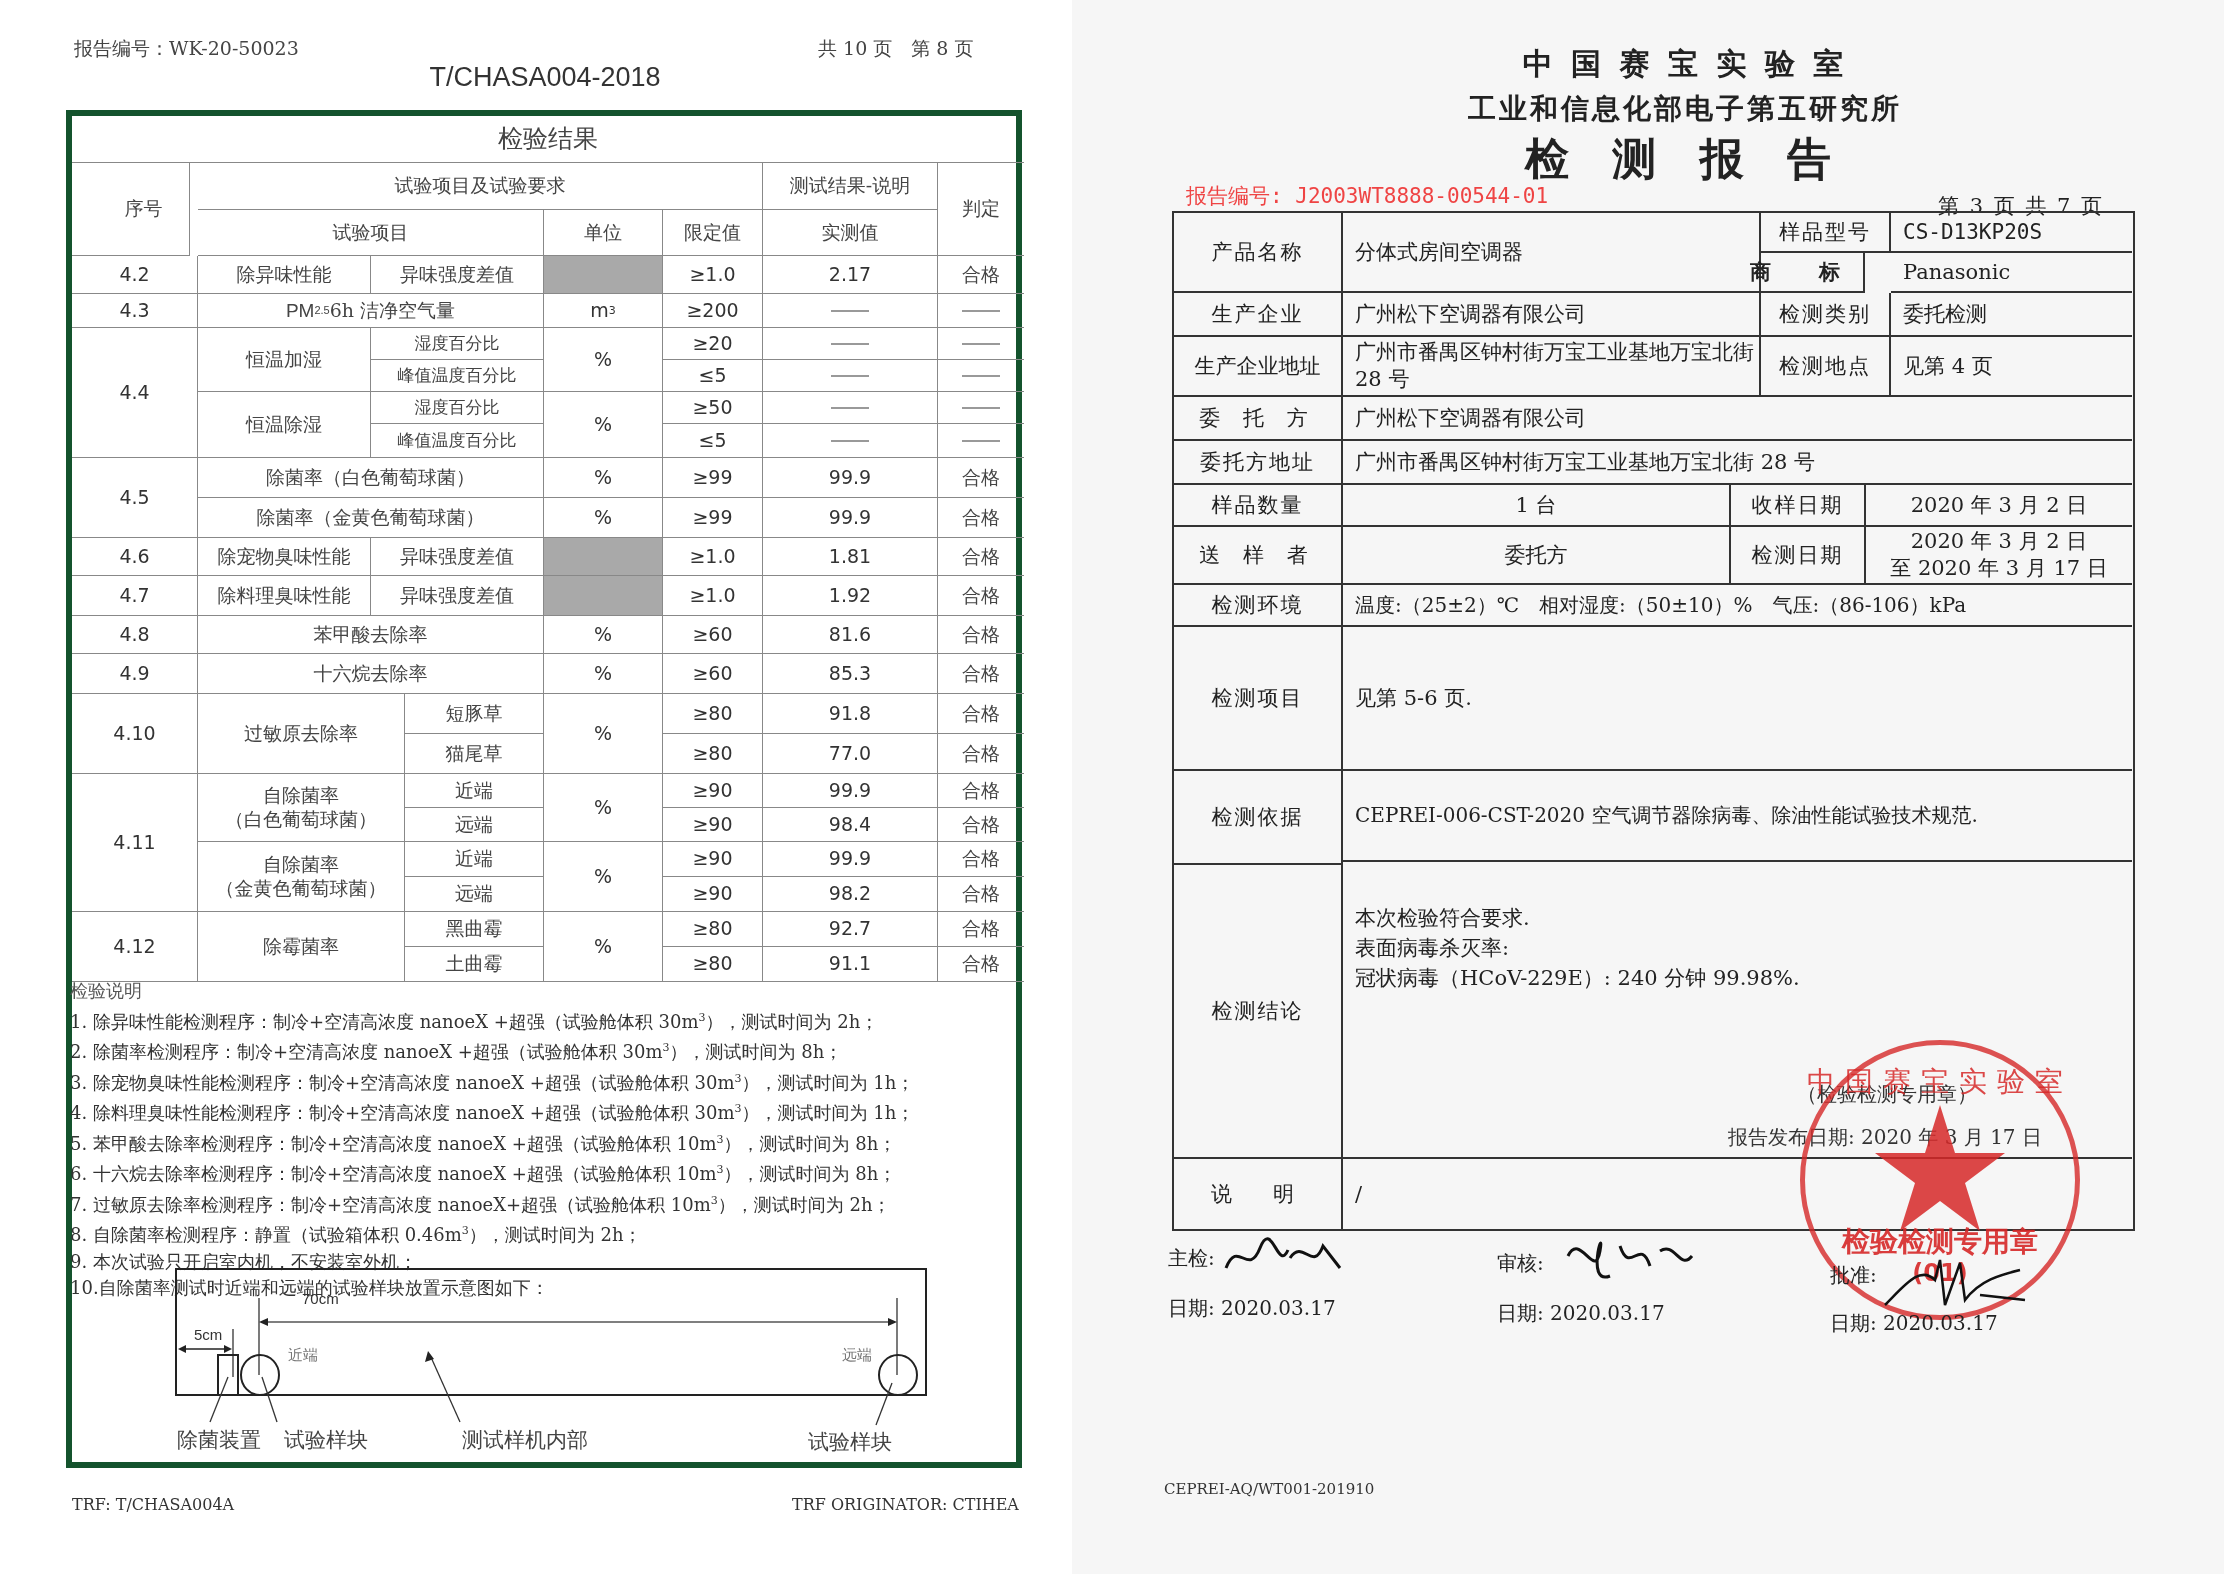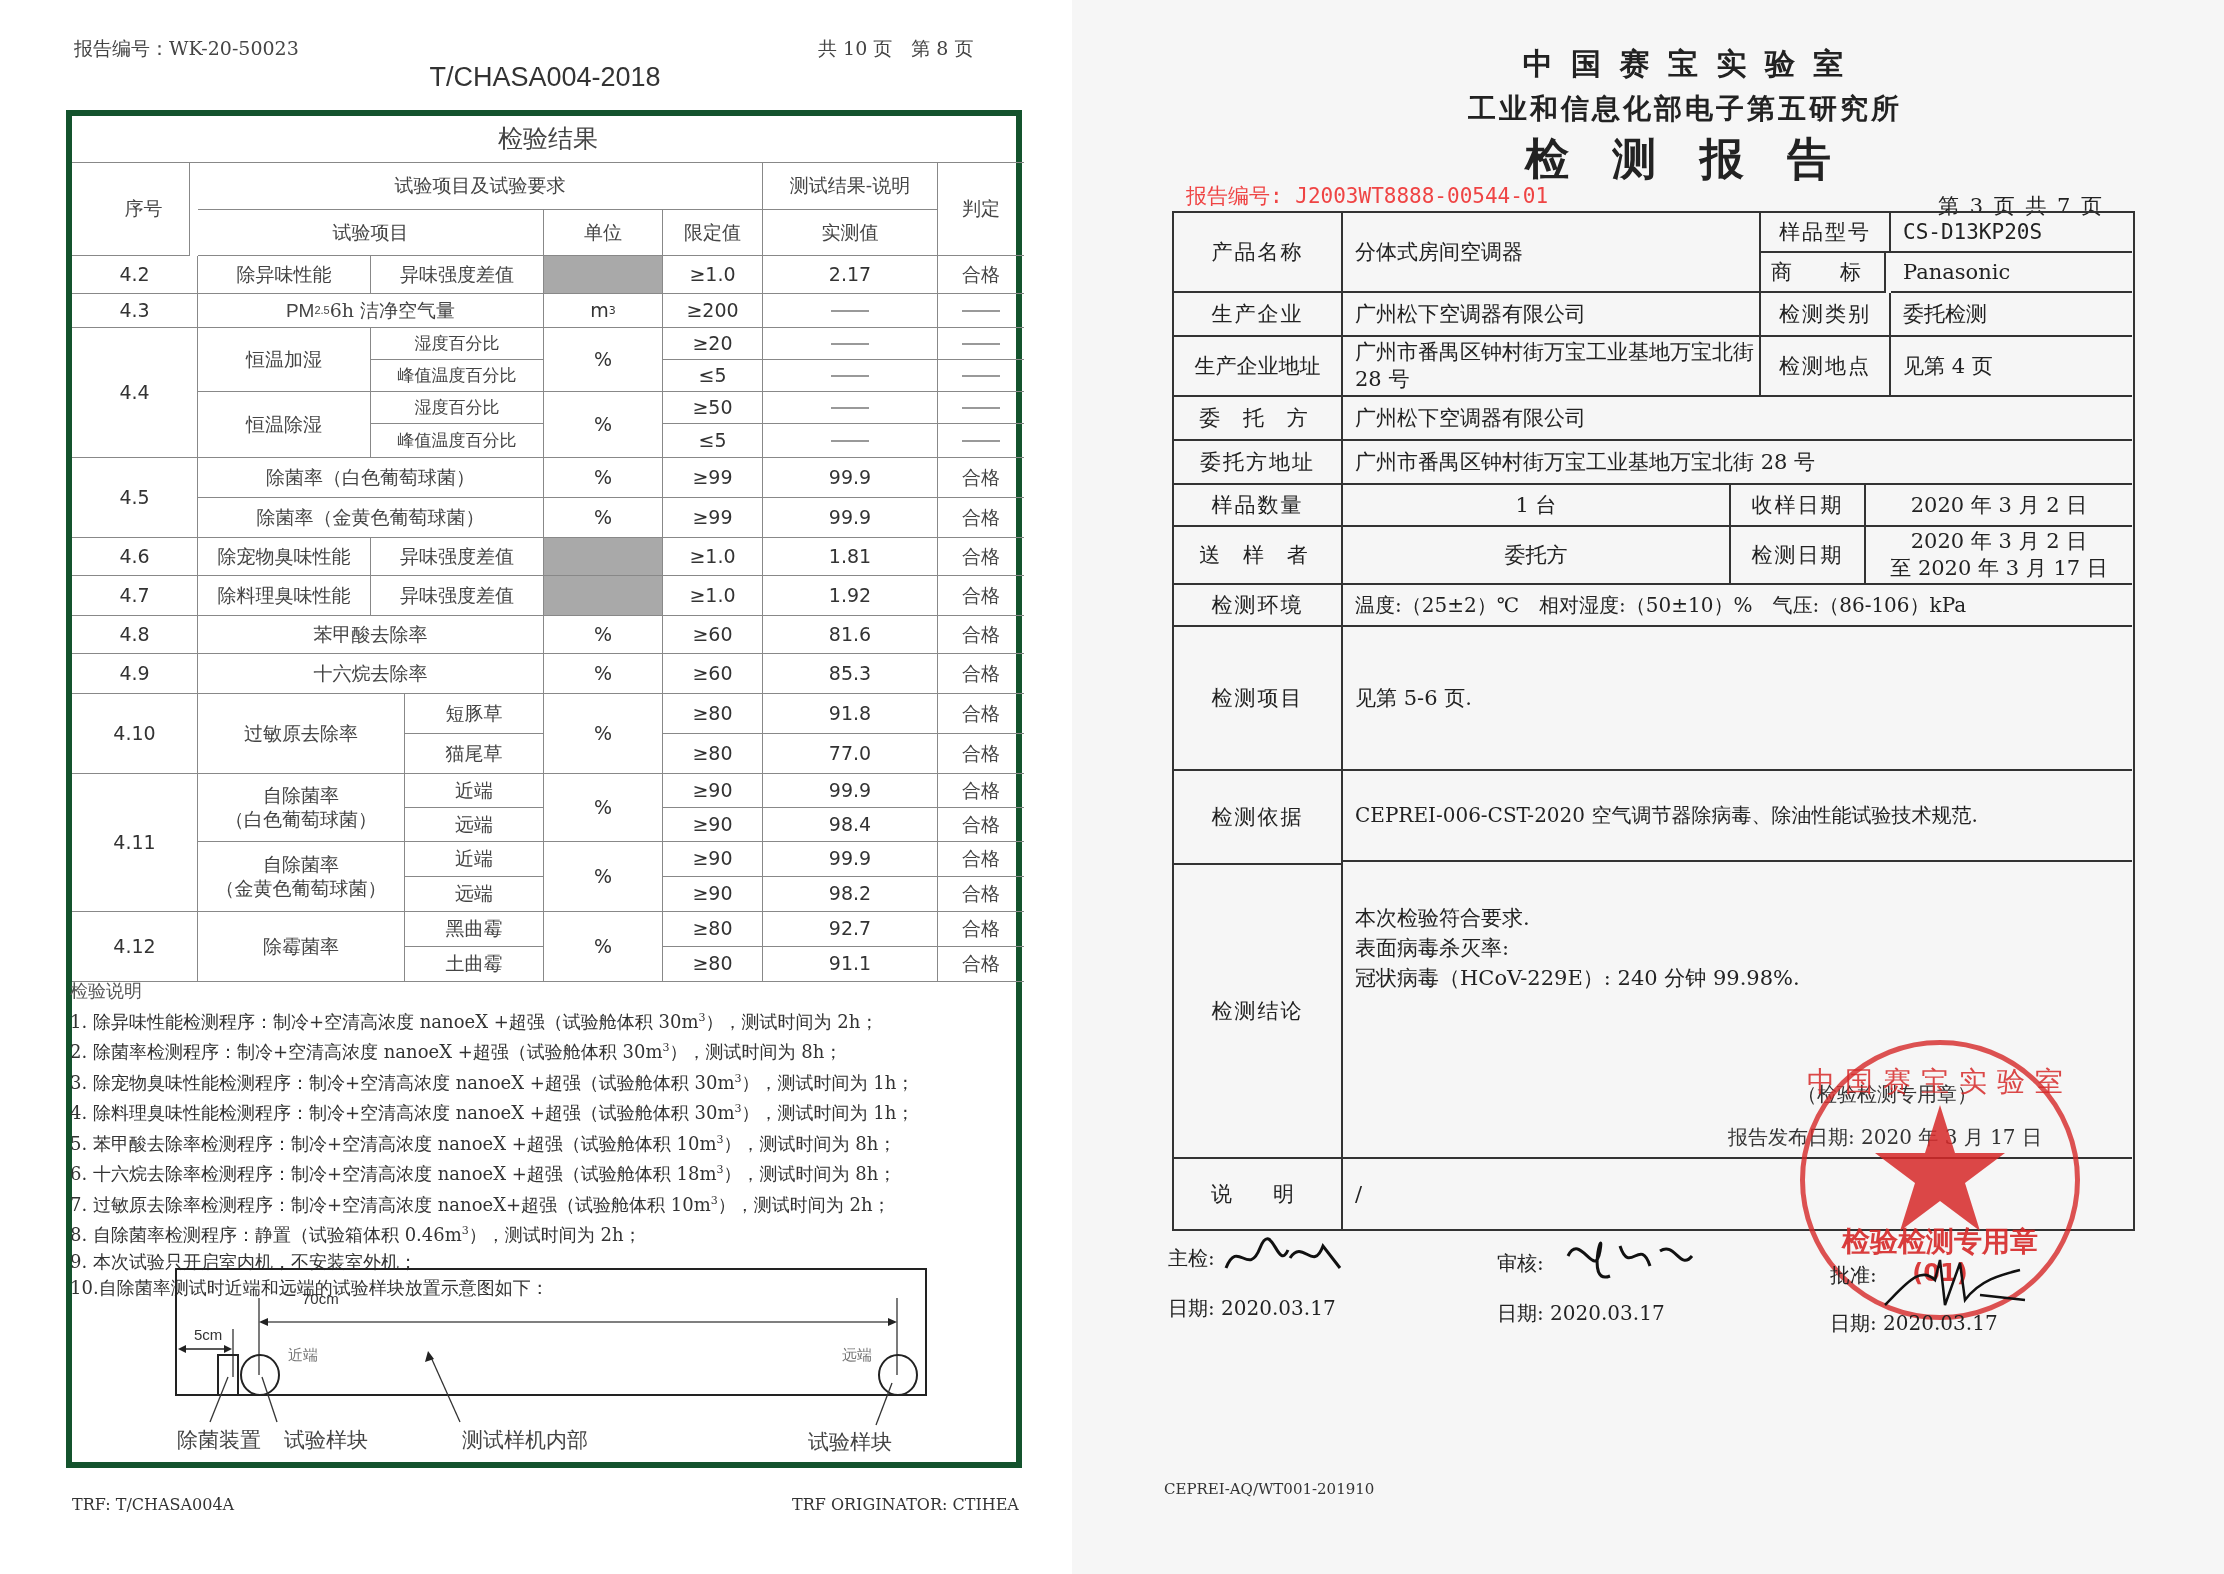--- a/index.html
+++ b/index.html
@@ -212,21 +212,21 @@
     <div class="cell cn nr" style="left:866px;top:831px;width:86px;height:35px;">合格</div>
   </div>
 
   <div class="notes">
     <div class="ln" style="color:#555;">检验说明</div>
     <div class="ln"><span>1.</span> <span>除异味性能检测程序：制冷+空清高浓度 nanoeX +超强（试验舱体积 30m</span><sup>3</sup><span>），测试时间为 2h；</span></div>
     <div class="ln"><span>2.</span> <span>除菌率检测程序：制冷+空清高浓度 nanoeX +超强（试验舱体积 30m</span><sup>3</sup><span>），测试时间为 8h；</span></div>
     <div class="ln"><span>3.</span> <span>除宠物臭味性能检测程序：制冷+空清高浓度 nanoeX +超强（试验舱体积 30m</span><sup>3</sup><span>），测试时间为 1h；</span></div>
     <div class="ln"><span>4.</span> <span>除料理臭味性能检测程序：制冷+空清高浓度 nanoeX +超强（试验舱体积 30m</span><sup>3</sup><span>），测试时间为 1h；</span></div>
     <div class="ln"><span>5.</span> <span>苯甲酸去除率检测程序：制冷+空清高浓度 nanoeX +超强（试验舱体积 10m</span><sup>3</sup><span>），测试时间为 8h；</span></div>
-    <div class="ln"><span>6.</span> <span>十六烷去除率检测程序：制冷+空清高浓度 nanoeX +超强（试验舱体积 18m</span><sup>3</sup><span>），测试时间为 8h；</span></div>
+    <div class="ln"><span>6.</span> <span>十六烷去除率检测程序：制冷+空清高浓度 nanoeX +超强（试验舱体积 10m</span><sup>3</sup><span>），测试时间为 8h；</span></div>
     <div class="ln"><span>7.</span> <span>过敏原去除率检测程序：制冷+空清高浓度 nanoeX+超强（试验舱体积 10m</span><sup>3</sup><span>），测试时间为 2h；</span></div>
     <div class="ln"><span>8.</span> <span>自除菌率检测程序：静置（试验箱体积 0.46m</span><sup>3</sup><span>），测试时间为 2h；</span></div>
     <div class="ln"><span>9.</span> <span>本次试验只开启室内机，不安装室外机；</span></div>
     <div class="ln"><span>10.</span><span>自除菌率测试时近端和远端的试验样块放置示意图如下：</span></div>
   </div>
 
   <svg class="abs" style="left:170px;top:1265px;" width="760" height="190">
     <rect x="6" y="4" width="750" height="126" fill="none" stroke="#222" stroke-width="2"></rect>
 
     <rect x="48" y="90" width="20" height="40" fill="none" stroke="#222" stroke-width="2"></rect>
@@ -272,21 +272,21 @@
 <div class="abs serif" style="left:1150px;width:1070px;text-align:center;top:130px;font-size:44px;font-weight:bold;color:#222;letter-spacing:14px;">检 测 报 告</div>
 <div class="abs mono" style="left:1186px;top:182px;font-size:21px;color:#ef4444;">报告编号: J2003WT8888-00544-01</div>
 <div class="abs serif" style="left:1938px;top:192px;font-size:21px;color:#222;letter-spacing:2px;">第 3 页 共 7 页</div>
 
 <div class="rtable">
 
   <div class="rc lbl" style="left:0;top:0;width:169px;height:80px;">产品名称</div>
   <div class="rc" style="left:169px;top:0;width:418px;height:80px;">分体式房间空调器</div>
   <div class="rc lbl" style="left:587px;top:0;width:130px;height:40px;">样品型号</div>
   <div class="rc nr mono" style="left:717px;top:0;width:241px;height:40px;font-family:'DejaVu Sans Mono','Liberation Mono',monospace;">CS-D13KP20S</div>
-  <div class="rc lbl" style="left:576px;top:40px;width:136px;height:40px;">商　　标</div>
+  <div class="rc lbl" style="left:555px;top:40px;width:136px;height:40px;font-weight:bold;">商　　标</div>
   <div class="rc nr" style="left:717px;top:40px;width:241px;height:40px;">Panasonic</div>
 
   <div class="rc lbl" style="left:0;top:80px;width:169px;height:44px;">生产企业</div>
   <div class="rc" style="left:169px;top:80px;width:418px;height:44px;">广州松下空调器有限公司</div>
   <div class="rc lbl" style="left:587px;top:80px;width:130px;height:44px;">检测类别</div>
   <div class="rc nr" style="left:717px;top:80px;width:241px;height:44px;">委托检测</div>
 
   <div class="rc lbl" style="left:0;top:124px;width:169px;height:60px;letter-spacing:0;">生产企业地址</div>
   <div class="rc" style="left:169px;top:124px;width:418px;height:60px;line-height:1.3;">广州市番禺区钟村街万宝工业基地万宝北街 28 号</div>
   <div class="rc lbl" style="left:587px;top:124px;width:130px;height:60px;">检测地点</div>

